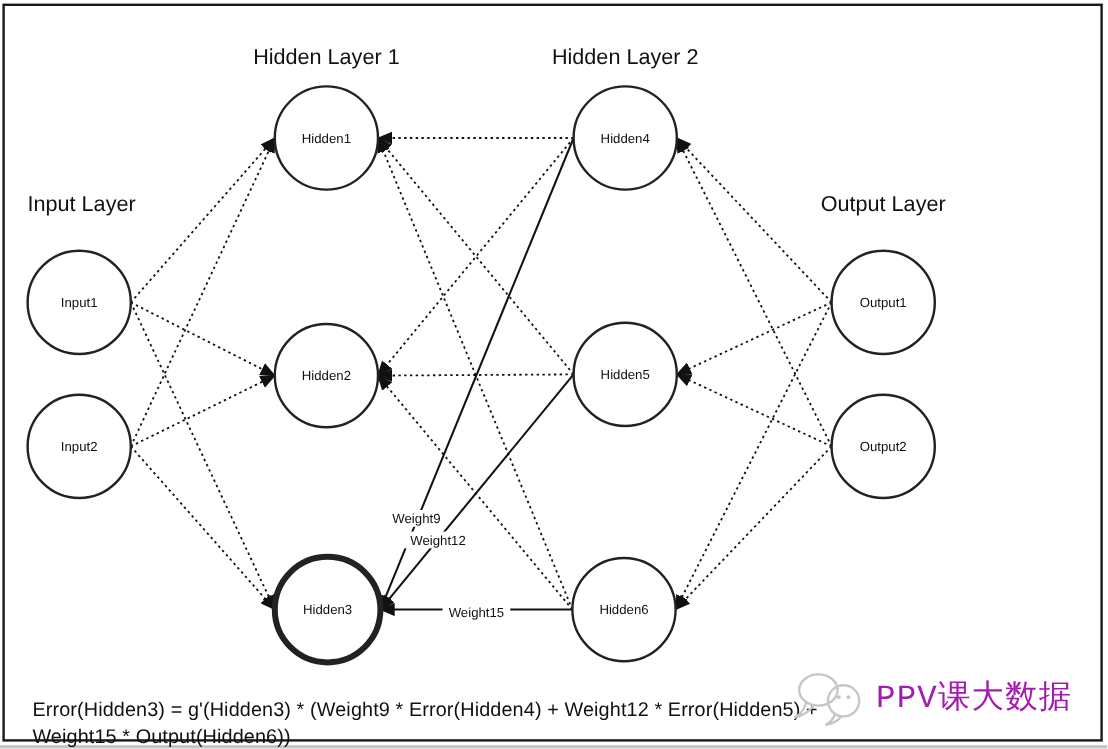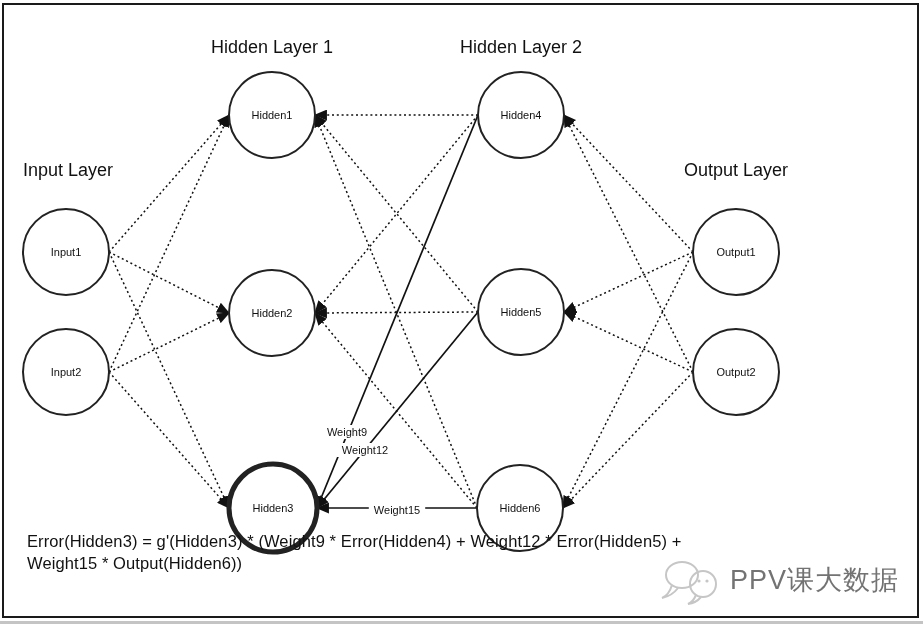--- a/index.html
+++ b/index.html
@@ -6,41 +6,42 @@
   .canvas{
     position:relative;
     width:923px;height:624px;
     background:#ffffff;
     overflow:hidden;
     font-family:"Liberation Sans", sans-serif;
   }
   .canvas svg.net{position:absolute;left:0;top:0;}
   .formula{
     position:absolute;
-    left:27px;top:530px;
+    left:27px;top:581px;
     width:830px;
     font-size:16.5px;
     line-height:22px;
     color:#111111;
     letter-spacing:0.1px;
     white-space:nowrap;
   }
   .watermark{
     position:absolute;
     left:658px;top:553px;
     display:flex;
     align-items:center;
     pointer-events:none;
   }
   .watermark .wm-text{
     font-size:27px;
-    color:#737373;
+    color:#a21caf;
     letter-spacing:1px;
     text-shadow:1px 1px 0 #ffffff;
     white-space:nowrap;
+    font-family:Liberation Mono, monospace;
   }
 </style>
 </head>
 <body>
 
 <div class="canvas">
 
   <svg class="net" id="net-svg" width="923" height="624" viewBox="0 0 923 624">
     <defs>
       <marker id="arrow" viewBox="0 0 12 10" refX="11" refY="5" markerWidth="13" markerHeight="11" orient="auto" markerUnits="userSpaceOnUse">

